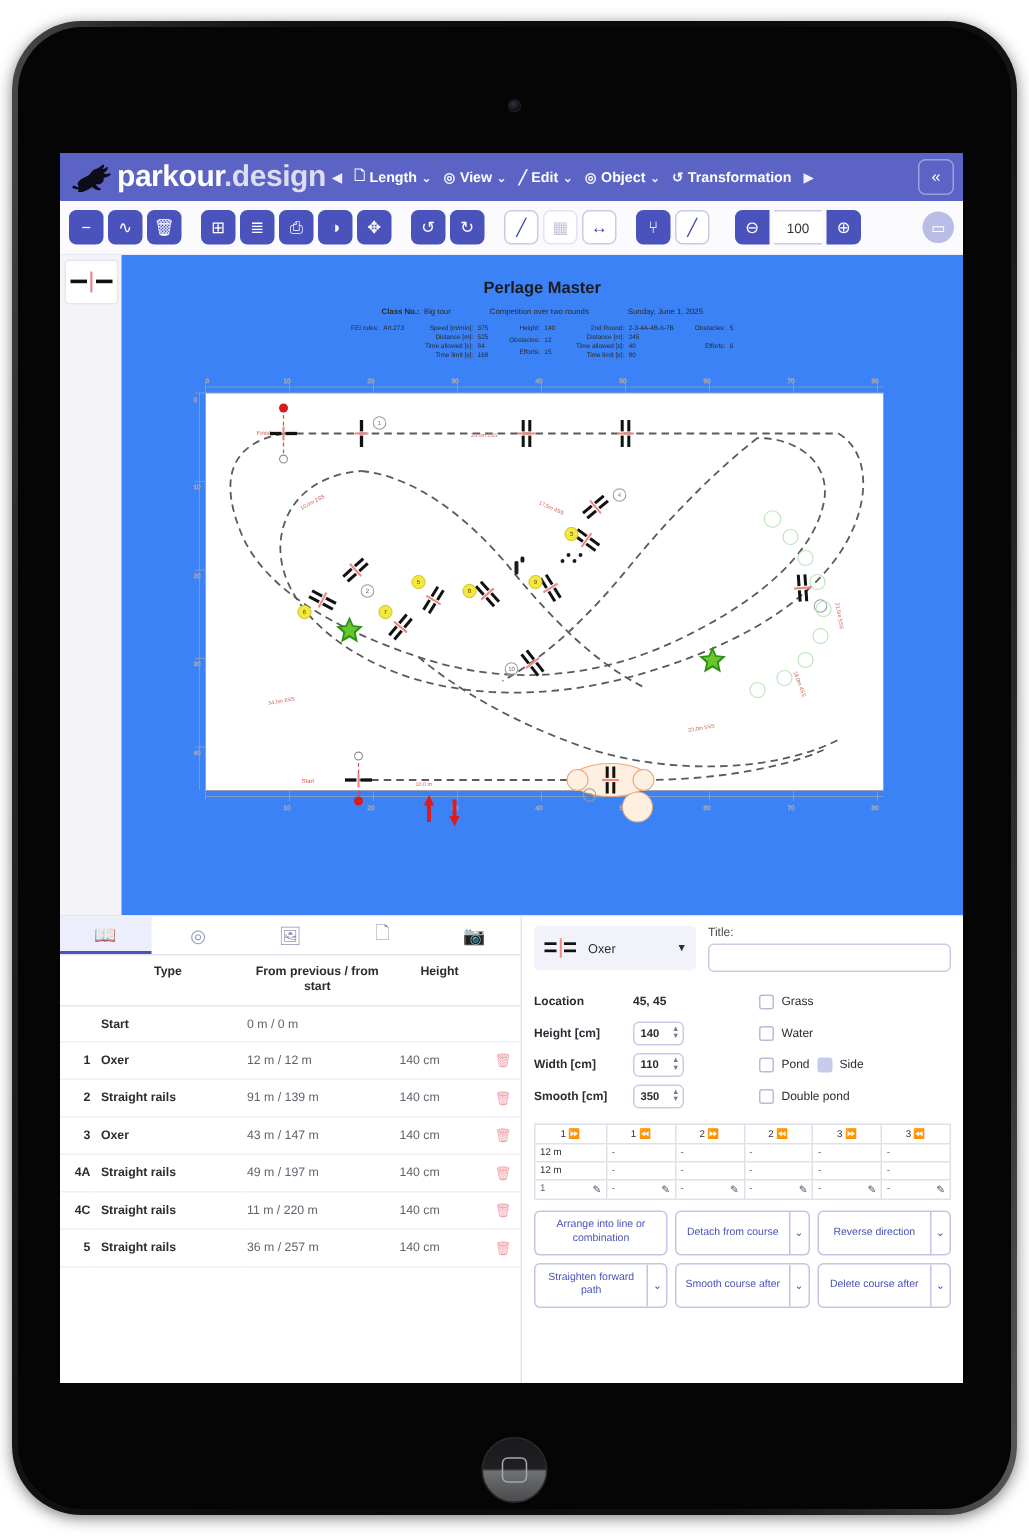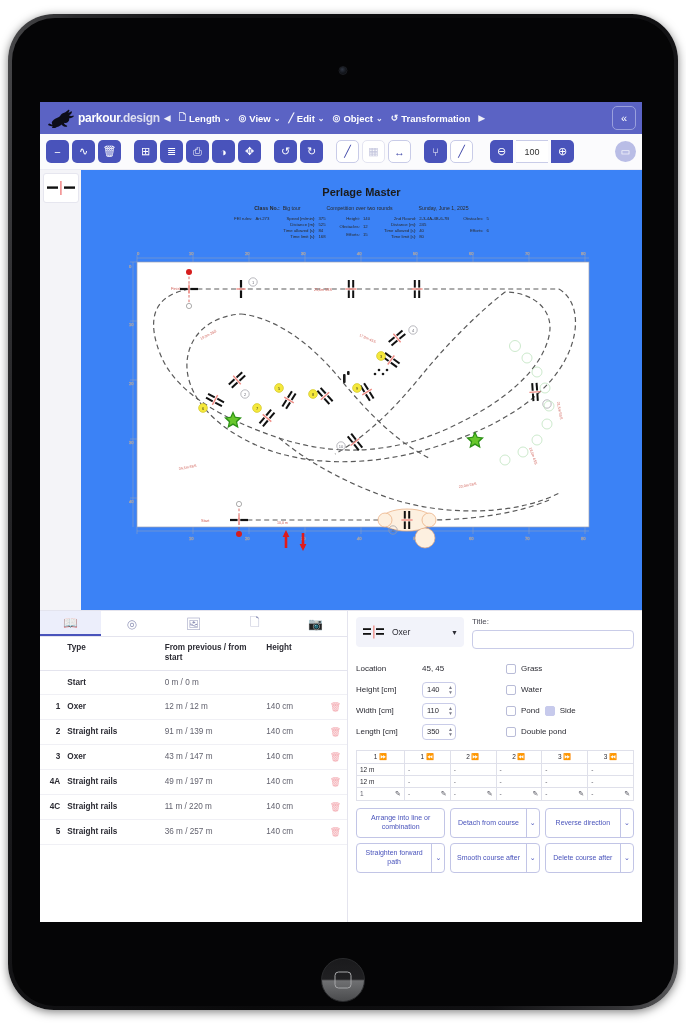--- a/index.html
+++ b/index.html
@@ -48,21 +48,21 @@
     width: 602px; height: 820px;
     background: #fbfbfd; overflow: hidden;
   }
 
   
   #menubar {
     height: 32px; background: #5b63c4; display: flex; align-items: center;
     padding: 0 6px; color: #fff;
   }
   #logo-horse { width: 28px; height: 20px; margin: 0 2px 0 2px; flex: 0 0 auto; }
-  #brand { font-size: 12px; font-weight: bold; letter-spacing: -.3px; white-space: nowrap; }
+  #brand { font-size: 20px; font-weight: bold; letter-spacing: -.3px; white-space: nowrap; }
   #brand .dot { color: #d7d9ef; }
   #brand .light { color: #dcddf0; font-weight: bold; }
   .menu-arrow { font-size: 9px; opacity: .9; padding: 0 4px; }
   .menu-item {
     display: flex; align-items: center; gap: 3px;
     font-size: 9.5px; font-weight: bold; padding: 0 4px; white-space: nowrap;
   }
   .menu-item .mi { font-size: 9px; opacity: .95; }
   .menu-item .cv { font-size: 8px; opacity: .9; }
   #collapse-btn {
@@ -137,21 +137,21 @@
   #tabs { display: flex; height: 26px; border-bottom: 1px solid #e4e4ee; }
   .tab {
     flex: 1; display: flex; align-items: center; justify-content: center;
     font-size: 12px; color: #9094b8;
   }
   .tab.active { background: #eceefb; color: #4953bb; border-bottom: 2px solid #4953bb; }
 
   
   #obst-table { width: 100%; border-collapse: collapse; font-size: 8.2px; }
   #obst-table th {
-    text-align: left; font-weight: bold; color: #2b2b33; padding: 6px 4px;
+    text-align: center; font-weight: bold; color: #2b2b33; padding: 6px 4px;
     border-bottom: 1px solid #e4e4ee; vertical-align: top; line-height: 1.25;
   }
   #obst-table td {
     padding: 7px 4px; border-bottom: 1px solid #f0f0f5; color: #62626e;
     vertical-align: middle;
   }
   .c-no { width: 22px; text-align: right; color: #2b2b33 !important; font-weight: bold; padding-right: 3px !important; }
   .c-type { width: 92px; color: #2b2b33 !important; font-weight: bold; }
   .c-dist { width: 96px; }
   .c-h { width: 58px; }
@@ -166,21 +166,21 @@
   #obj-select .lbl { font-size: 8.5px; color: #2b2b33; }
   #obj-select .cv { margin-left: auto; font-size: 7px; color: #2b2b33; }
   #title-wrap { flex: 1; }
   #title-lbl { font-size: 8px; color: #4a4a55; margin-bottom: 2px; }
   #title-input {
     width: 100%; height: 19px; border: 1px solid #c9cce8; border-radius: 4px;
     font-size: 8px; padding: 0 4px; font-family: "Liberation Sans", sans-serif;
     color: #2b2b33; background: #fff;
   }
   #props { display: flex; gap: 10px; margin-top: 9px; }
-  #props-left { width: 140px; }
+  #props-left { width: 140px; font-weight: bold; }
   .prow { display: flex; align-items: center; height: 21px; font-size: 8px; color: #2b2b33; }
   .prow .pk { width: 66px; }
   .prow .pv { color: #2b2b33; }
   .spin {
     width: 34px; height: 16px; border: 1px solid #c9cce8; border-radius: 4px;
     display: flex; align-items: center; padding: 0 2px 0 4px; background: #fff;
   }
   .spin .sv { font-size: 7.5px; color: #2b2b33; }
   .spin .sarrows { margin-left: auto; display: flex; flex-direction: column; line-height: 5px; font-size: 5px; color: #7a7a88; }
   #props-right { flex: 1; }
@@ -748,21 +748,21 @@
             <span class="pk">Width [cm]</span>
             <span class="spin">
               <span class="sv">110</span>
               <span class="sarrows">
                   <span>▲</span>
                   <span>▼</span>
                 </span>
             </span>
           </div>
           <div class="prow">
-            <span class="pk">Length [cm]</span>
+            <span class="pk">Smooth [cm]</span>
             <span class="spin">
               <span class="sv">350</span>
               <span class="sarrows">
                   <span>▲</span>
                   <span>▼</span>
                 </span>
             </span>
           </div>
         </div>
 

